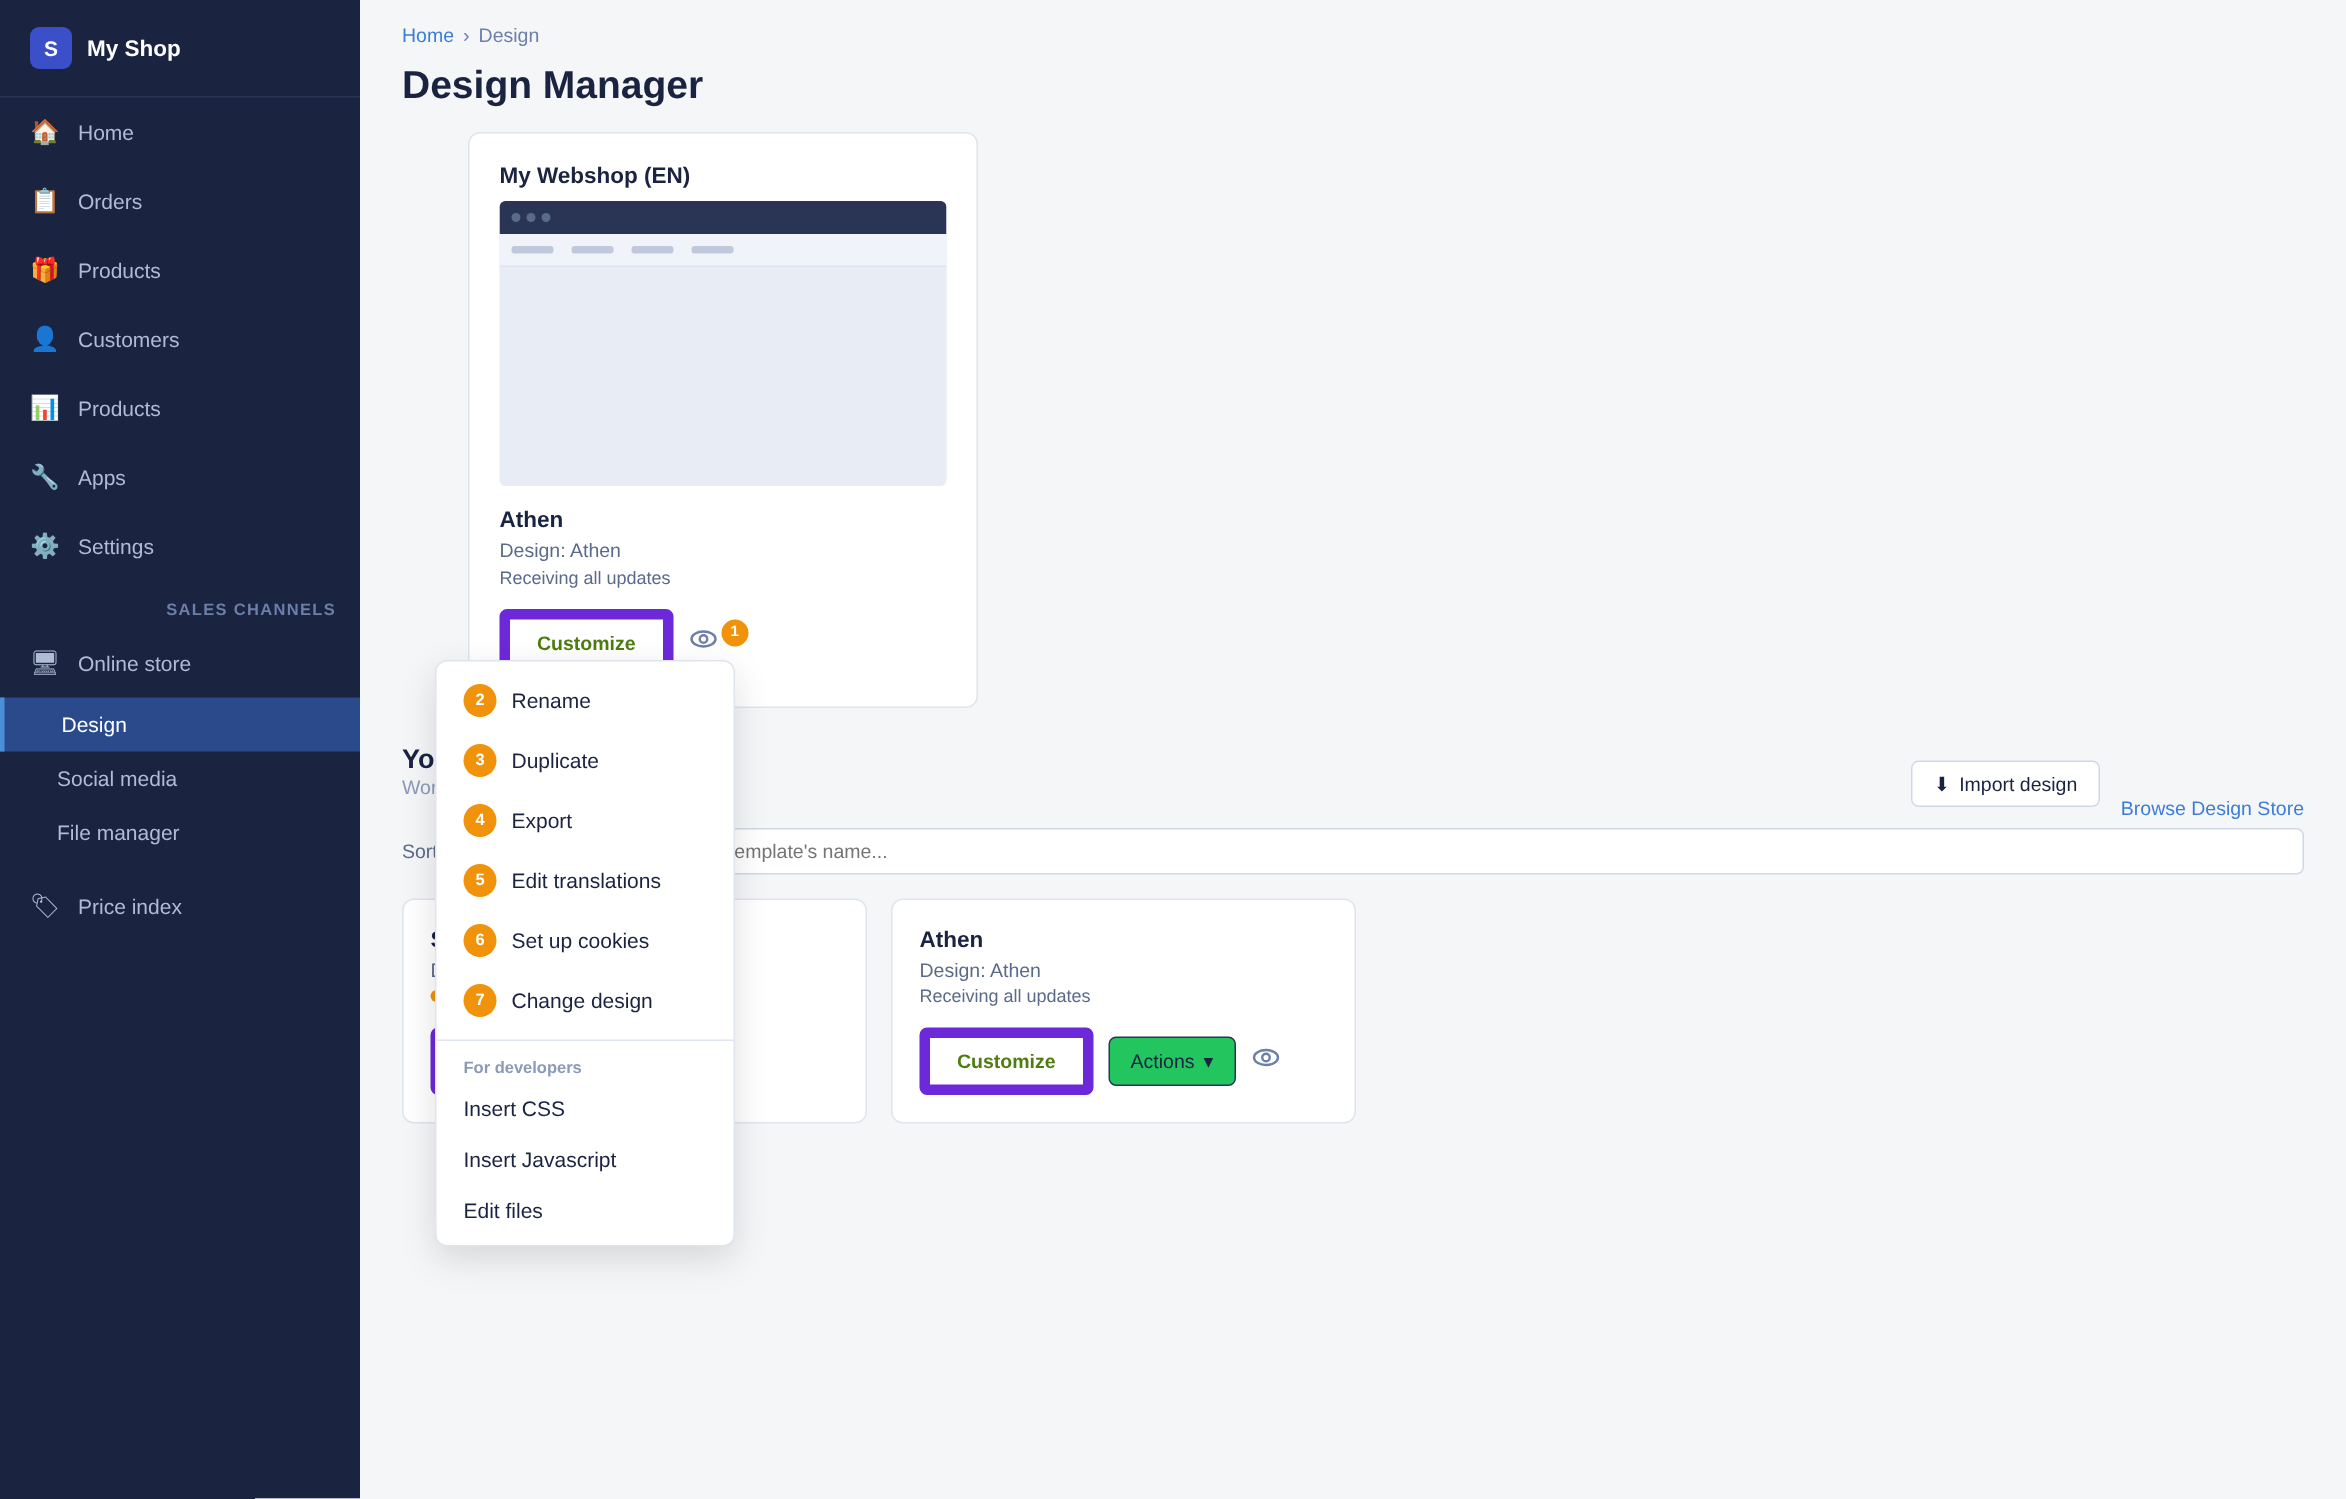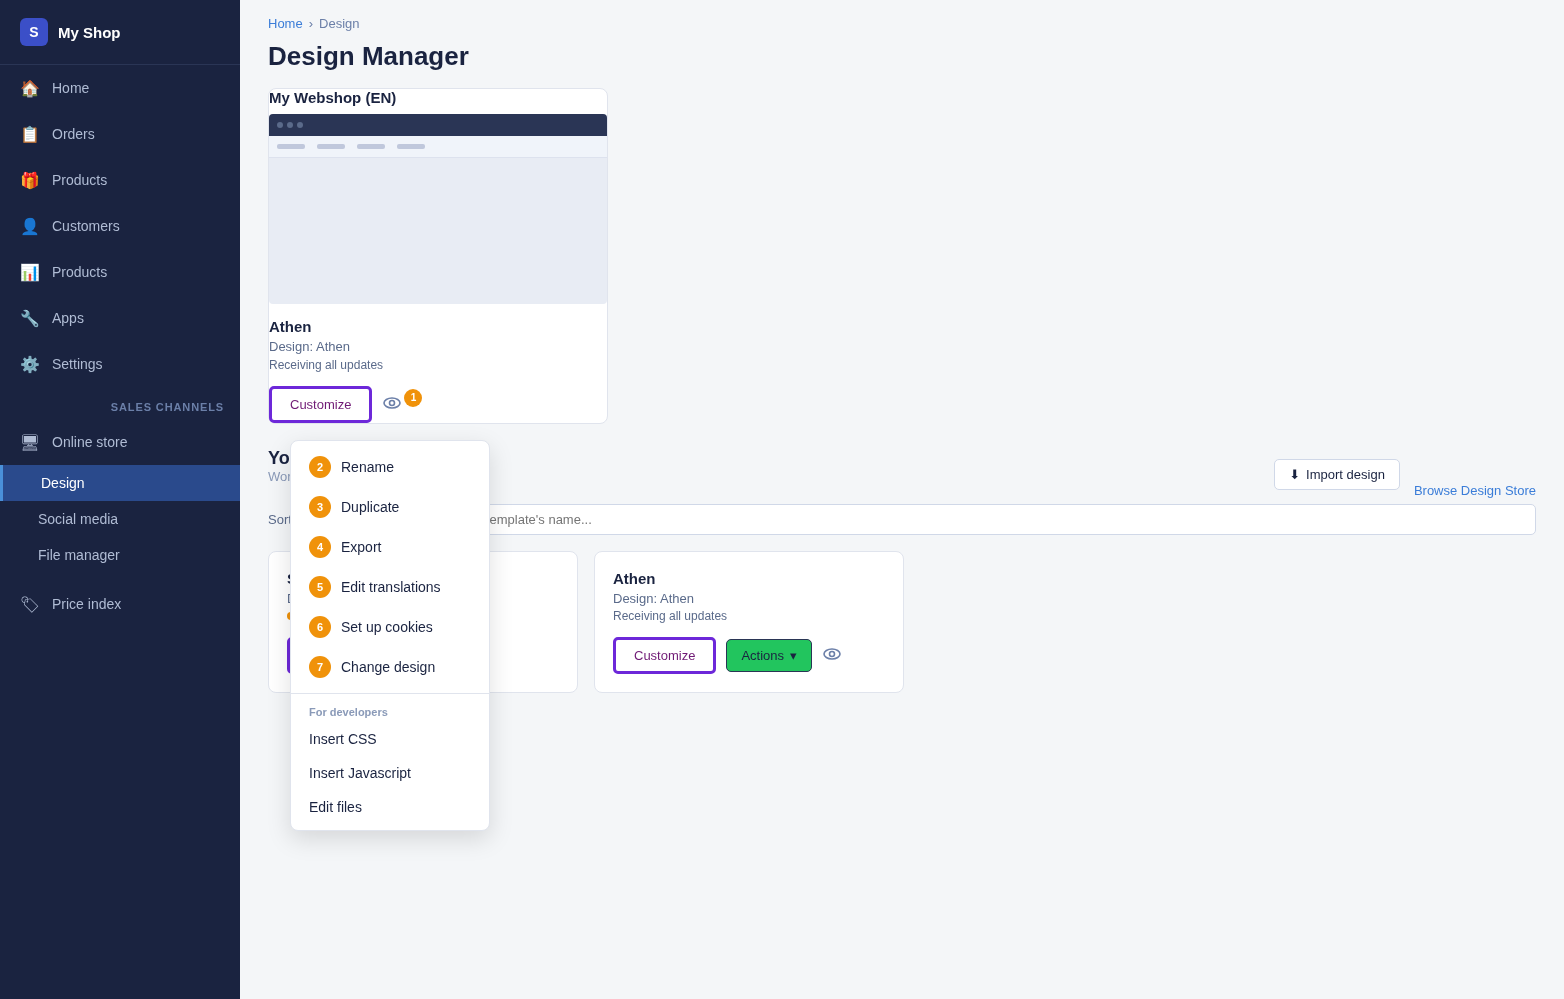--- a/index.html
+++ b/index.html
@@ -88,22 +88,24 @@
     }
 
     .design-section {
       padding: 0 28px;
     }
 
     .template-card {
       background: #fff;
       border: 1px solid #e0e4ed;
       border-radius: 8px;
+      padding: 20px;
       width: 340px;
       position: relative;
+      margin-left: 44px;
     }
     .template-card-title {
       font-size: 15px;
       font-weight: 600;
       color: #1a2340;
       margin-bottom: 8px;
     }
     .template-preview {
       width: 100%;
       height: 190px;
@@ -171,28 +173,28 @@
       left: 8px;
       font-size: 7px;
       font-weight: 700;
       letter-spacing: 0.12em;
       color: #1a2340;
     }
     .card-info { font-size: 13px; color: #5a6a8a; margin-bottom: 4px; }
     .card-info-updates { font-size: 12px; color: #5a6a8a; margin-bottom: 14px; }
     .card-actions { display: flex; align-items: center; gap: 10px; }
     .btn-customize {
-      border: 3px solid #6d28d9;
+      border: 7px solid #6d28d9;
       background: #fff;
-      color: #701a75;
+      color: #4d7c0f;
       padding: 8px 18px;
       border-radius: 5px;
       font-size: 13px;
       cursor: pointer;
-      font-weight: 400;
+      font-weight: 700;
     }
     .btn-actions {
       border: 1px solid #2a3555;
       background: #22c55e;
       color: #1a2340;
       padding: 8px 14px;
       border-radius: 5px;
       font-size: 13px;
       cursor: pointer;
       font-weight: 500;

